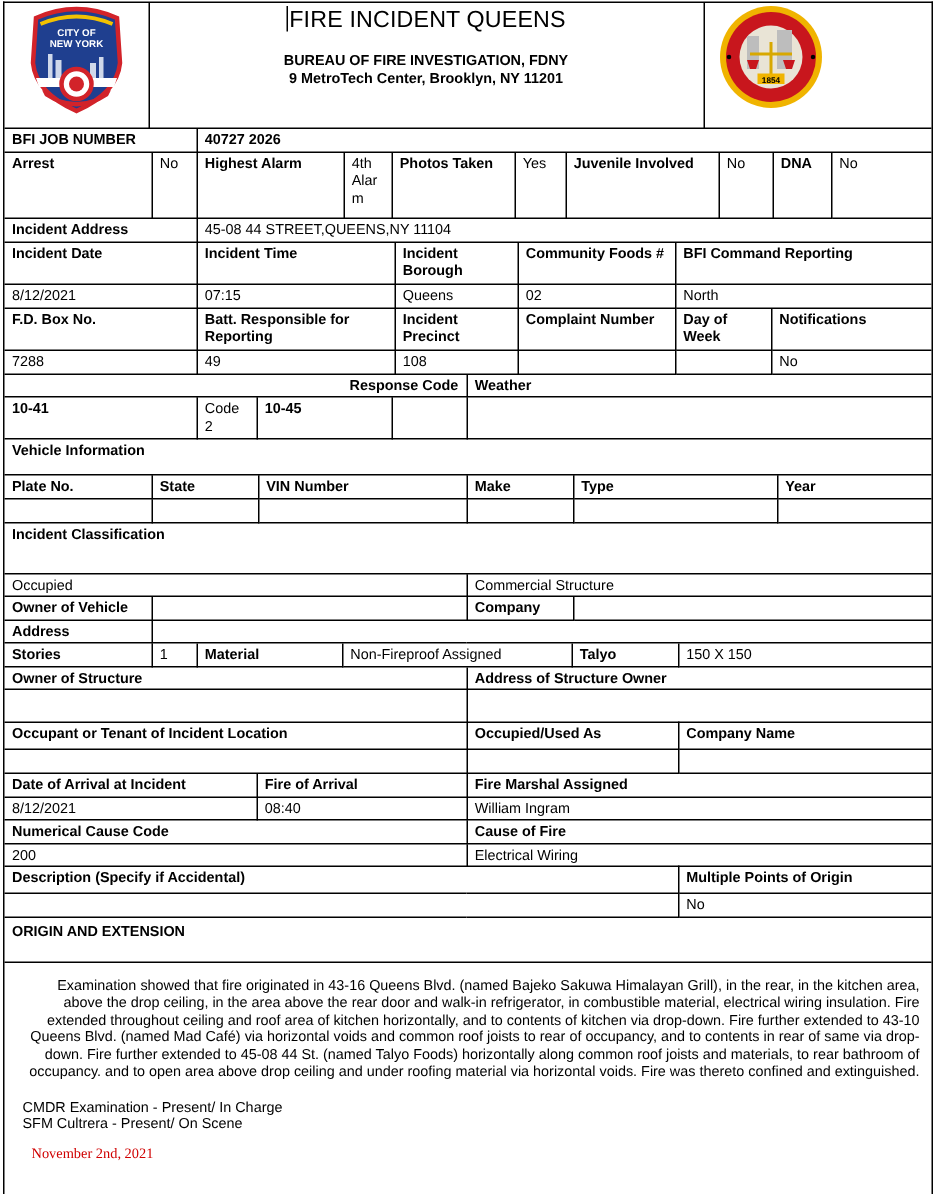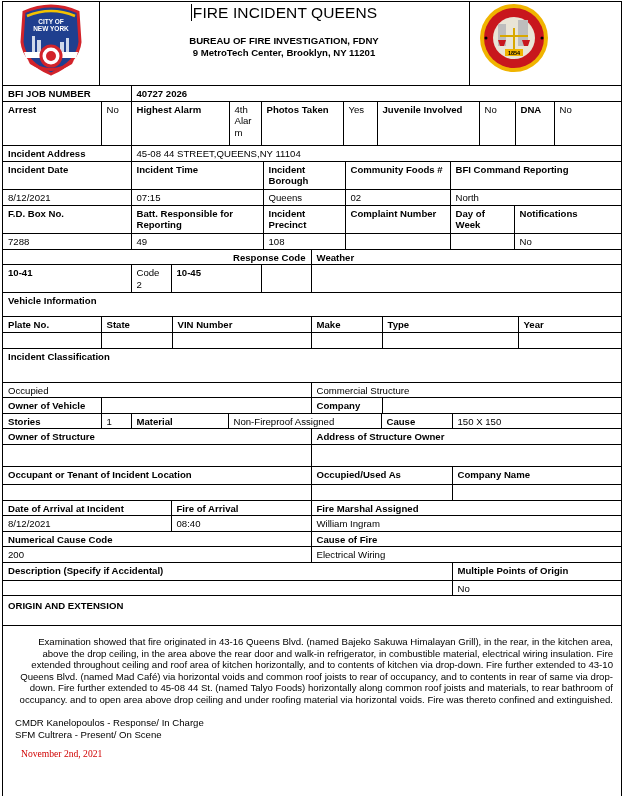--- a/index.html
+++ b/index.html
@@ -271,39 +271,43 @@
         <col style="width:71px">
         <col>
       </colgroup>
     <tbody>
         <tr>
       <td class="b">Owner of Vehicle</td>
       <td></td>
       <td class="b">Company</td>
       <td></td>
     </tr>
+    <tr>
+      <td class="b">Address</td>
+      <td colspan="3"></td>
+    </tr>
   </tbody>
     </table>
 
   <table class="f">
     <colgroup>
         <col style="width:98px">
         <col style="width:30px">
         <col style="width:97px">
         <col style="width:153px">
         <col style="width:71px">
         <col>
       </colgroup>
     <tbody>
     <tr>
       <td class="b">Stories</td>
       <td>1</td>
       <td class="b">Material</td>
       <td>Non-Fireproof Assigned</td>
-      <td class="b">Cause</td>
+      <td class="b">Talyo</td>
       <td>150 X 150</td>
     </tr>
   </tbody>
     </table>
   <table class="f">
     <colgroup>
         <col style="width:308px">
         <col style="width:141px">
         <col>
       </colgroup>
@@ -376,20 +380,20 @@
     </table>
 
   <table class="f">
     <tbody>
         <tr class="sec">
       <td class="b" style="height:24px;padding-top:4px">ORIGIN AND EXTENSION</td>
     </tr>
     <tr>
       <td class="narr">
         <p>Examination showed that fire originated in 43-16 Queens Blvd. (named Bajeko Sakuwa Himalayan Grill), in the rear, in the kitchen area, above the drop ceiling, in the area above the rear door and walk-in refrigerator, in combustible material, electrical wiring insulation. Fire extended throughout ceiling and roof area of kitchen horizontally, and to contents of kitchen via drop-down. Fire further extended to 43-10 Queens Blvd. (named Mad Café) via horizontal voids and common roof joists to rear of occupancy, and to contents in rear of same via drop-down. Fire further extended to 45-08 44 St. (named Talyo Foods) horizontally along common roof joists and materials, to rear bathroom of occupancy. and to open area above drop ceiling and under roofing material via horizontal voids. Fire was thereto confined and extinguished.</p>
-        <div>CMDR Kanelopoulos - Response/ In Charge</div>
+        <div>CMDR Examination - Present/ In Charge</div>
         <div>SFM Cultrera - Present/ On Scene</div>
         <div class="sig">November 2nd, 2021</div>
       </td>
     </tr>
   </tbody>
     </table>
 </div>
 
 </body></html>

